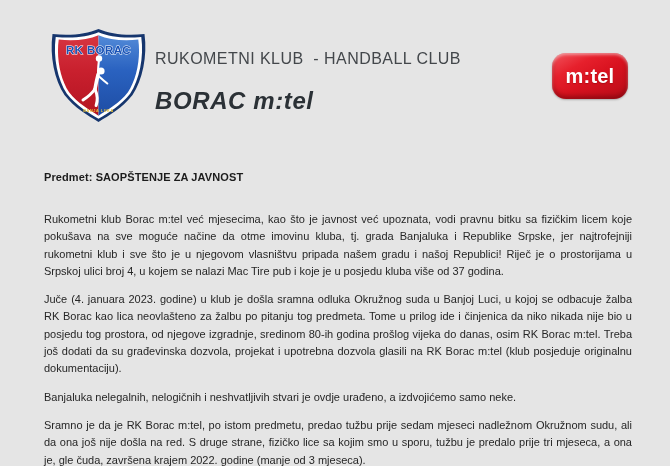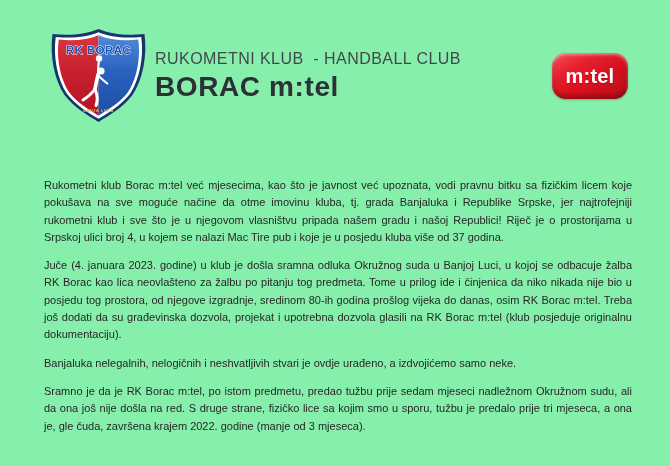--- a/index.html
+++ b/index.html
@@ -1,34 +1,34 @@
 <!DOCTYPE html>
 <html><head>
 <meta charset="utf-8">
 <style>
   html,body{margin:0;padding:0;background:#ffffff;}
   .page{
     position:relative;
     width:670px;height:466px;
-    background:#86efac;
+    background:#e5e5e5;
     overflow:hidden;
     font-family:"Liberation Sans", sans-serif;
     color:#222;
   }
   
   .letterhead{position:absolute;left:0;top:0;width:670px;height:130px;}
   .crest{position:absolute;left:48px;top:28px;width:101px;height:94px;}
   .header-text{position:absolute;left:155px;top:50px;}
   .club-line{
     font-size:16px;letter-spacing:.45px;color:#43474b;
     white-space:pre-wrap;font-weight:400;
   }
   .club-name{
-    font-size:28px;font-weight:bold;color:#2b3136;
-    letter-spacing:.6px;margin-top:2px;line-height:34px;
+    font-size:24px;font-weight:bold;color:#2b3136;
+    letter-spacing:.6px;margin-top:16px;line-height:34px;font-style:italic;
   }
   .mtel-logo{
     position:absolute;left:552px;top:53px;width:76px;height:46px;
     border-radius:14px;
     background:linear-gradient(150deg,#f2555e 0%,#e6202c 30%,#d8121f 55%,#b80d19 100%);
     box-shadow:inset 0 2px 3px rgba(255,255,255,.45), inset 0 -3px 5px rgba(90,0,5,.5), 0 1px 2px rgba(0,0,0,.25);
     display:flex;align-items:center;justify-content:center;
   }
   .mtel-logo span{
     color:#fff;font-size:20px;font-weight:bold;letter-spacing:.2px;
@@ -97,19 +97,20 @@
       <div class="club-line">RUKOMETNI KLUB  - HANDBALL CLUB</div>
       <div class="club-name">BORAC m:tel</div>
     </div>
 
     <div class="mtel-logo">
       <span>m:tel</span>
     </div>
   </div>
 
   <div class="content">
+    <p class="subject">Predmet: SAOPŠTENJE ZA JAVNOST</p>
     <p class="para">Rukometni klub Borac m:tel već mjesecima, kao što je javnost već upoznata, vodi pravnu bitku sa fizičkim licem koje pokušava na sve moguće načine da otme imovinu kluba, tj. grada Banjaluka i Republike Srpske, jer najtrofejniji rukometni klub i sve što je u njegovom vlasništvu pripada našem gradu i našoj Republici! Riječ je o prostorijama u Srpskoj ulici broj 4, u kojem se nalazi Mac Tire pub i koje je u posjedu kluba više od 37 godina.</p>
     <p class="para">Juče (4. januara 2023. godine) u klub je došla sramna odluka Okružnog suda u Banjoj Luci, u kojoj se odbacuje žalba RK Borac kao lica neovlašteno za žalbu po pitanju tog predmeta. Tome u prilog ide i činjenica da niko nikada nije bio u posjedu tog prostora, od njegove izgradnje, sredinom 80-ih godina prošlog vijeka do danas, osim RK Borac m:tel. Treba još dodati da su  građevinska dozvola, projekat i upotrebna dozvola glasili na RK Borac m:tel (klub posjeduje originalnu dokumentaciju).</p>
     <p class="para">Banjaluka nelegalnih, nelogičnih i neshvatljivih stvari je ovdje urađeno, a izdvojićemo samo neke.</p>
     <p class="para">Sramno je da je RK Borac m:tel, po istom predmetu, predao tužbu prije sedam mjeseci nadležnom Okružnom sudu, ali da ona još nije došla na red. S druge strane, fizičko lice sa kojim smo u sporu, tužbu je predalo prije tri mjeseca, a ona je, gle čuda, završena krajem 2022. godine (manje od 3 mjeseca).</p>
   </div>
 
 </div>
 
 </body></html>

